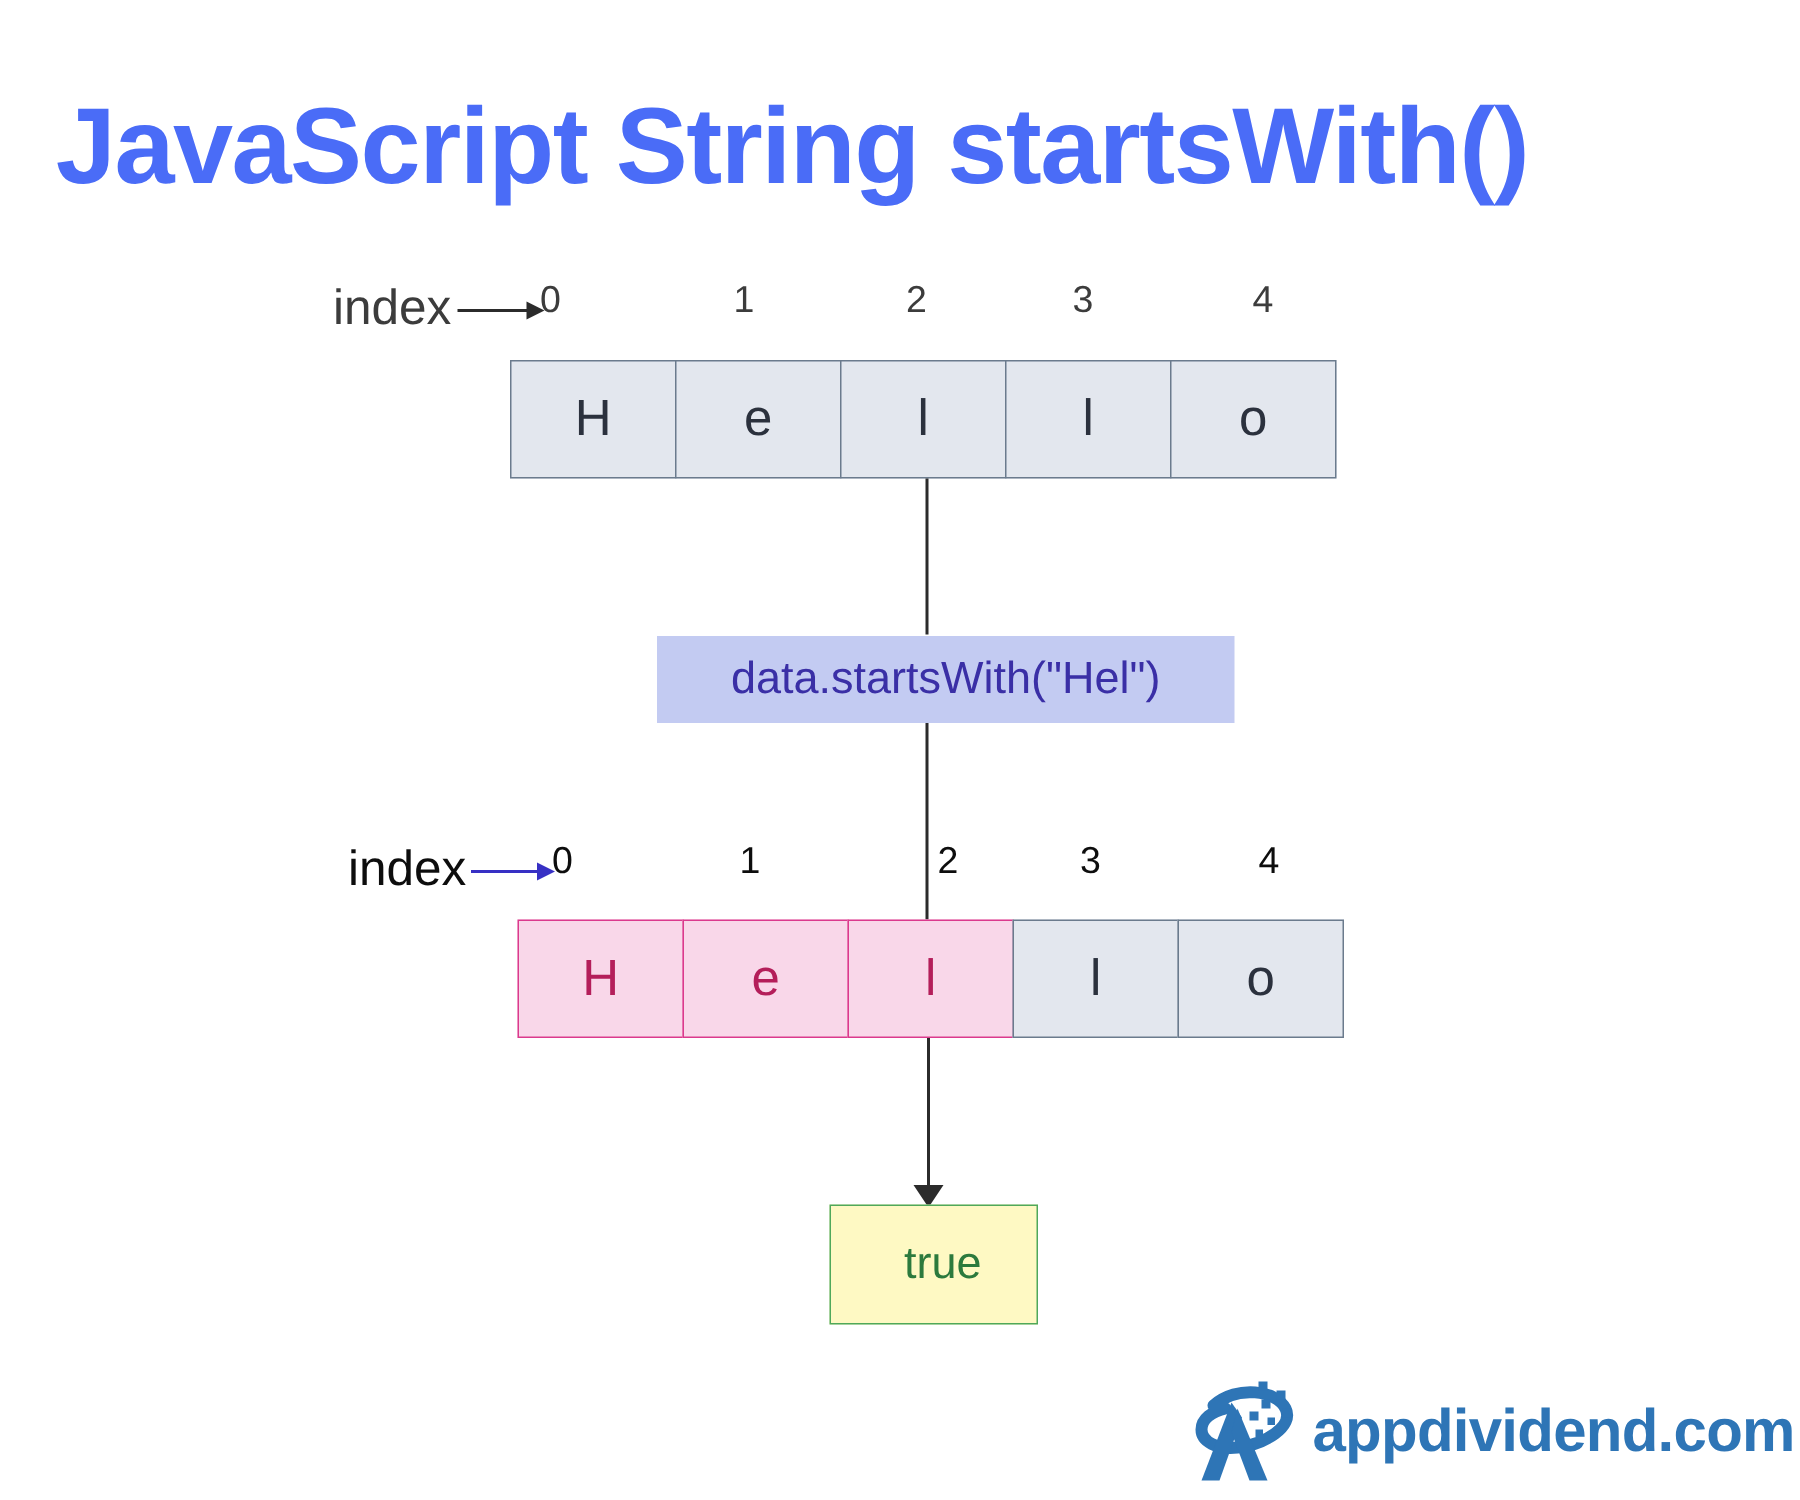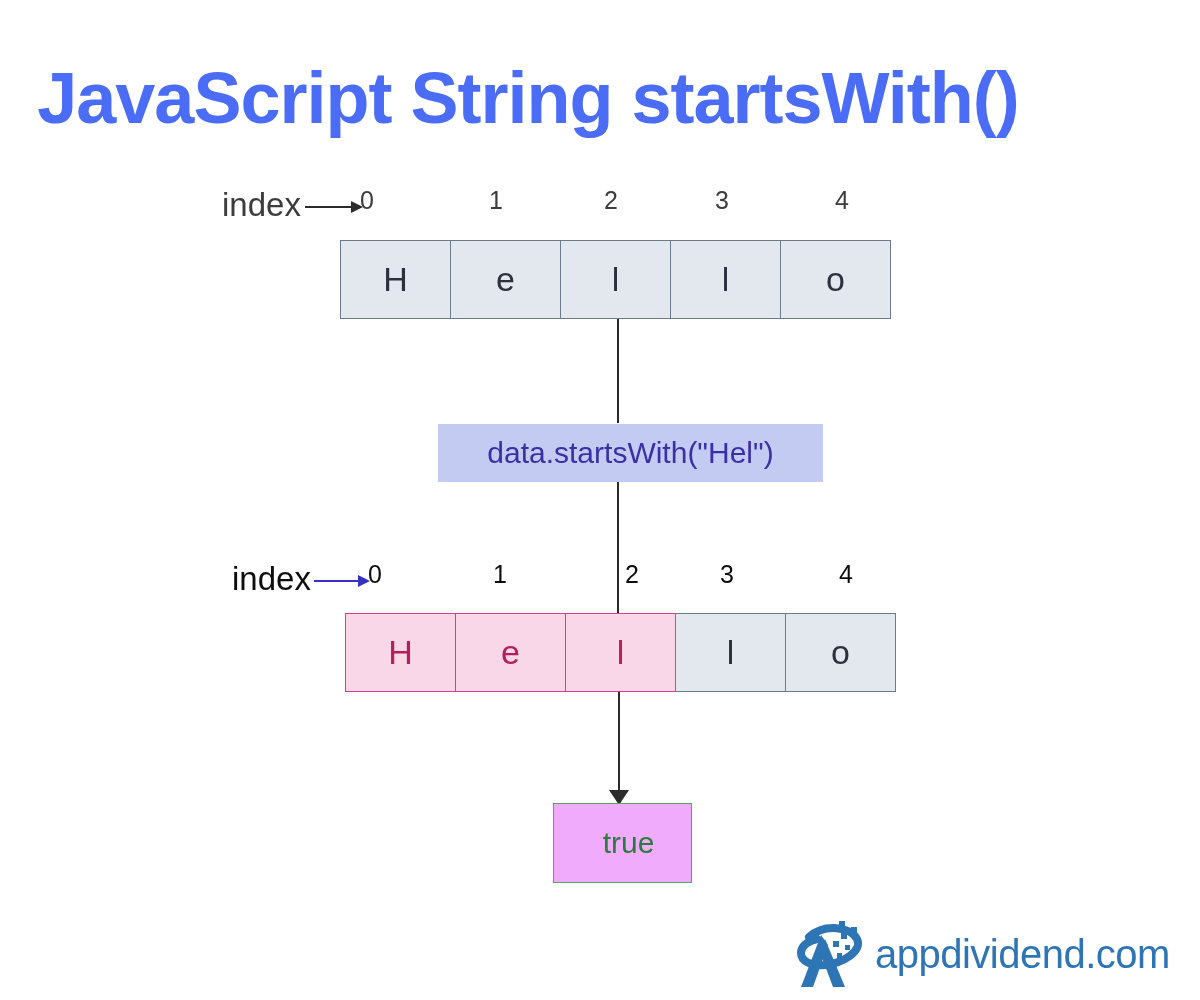--- a/index.html
+++ b/index.html
@@ -149,42 +149,42 @@
   }
 
   
   #result-box {
     position: absolute;
     left: 553px;
     top: 803px;
     width: 139px;
     height: 80px;
     box-sizing: border-box;
-    background: #f0abfc;
+    background: #fef9c3;
     border: 1px solid #4fa85b;
     display: flex;
     align-items: center;
     justify-content: center;
     font-size: 30px;
     color: #2c7a3d;
     padding-left: 12px;
   }
 
   
   #branding {
     position: absolute;
     left: 795px;
     top: 915px;
     display: flex;
     align-items: center;
     gap: 8px;
   }
   #brand-text {
     font-size: 40px;
-    font-weight: normal;
+    font-weight: bold;
     color: #2e75b6;
     letter-spacing: -0.5px;
     white-space: nowrap;
   }
 </style>
 </head>
 <body>
 
 <div id="page-title">JavaScript String startsWith()</div>
 

